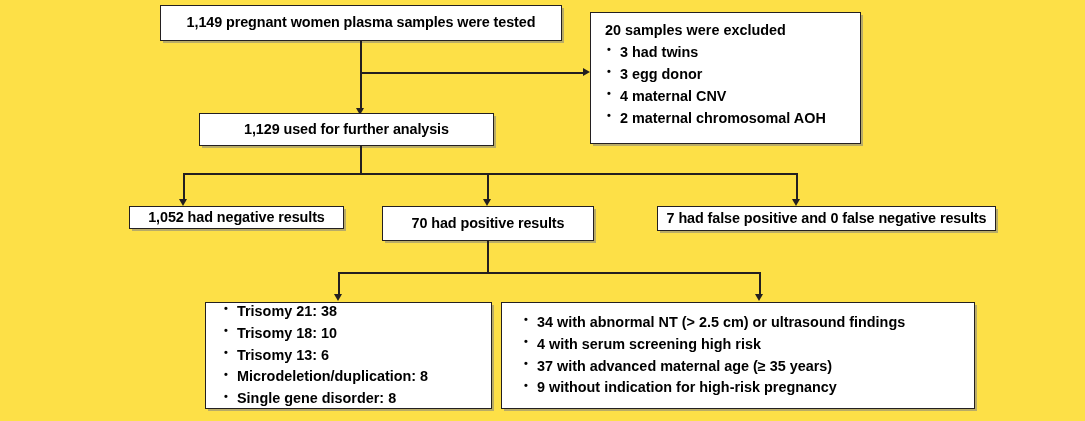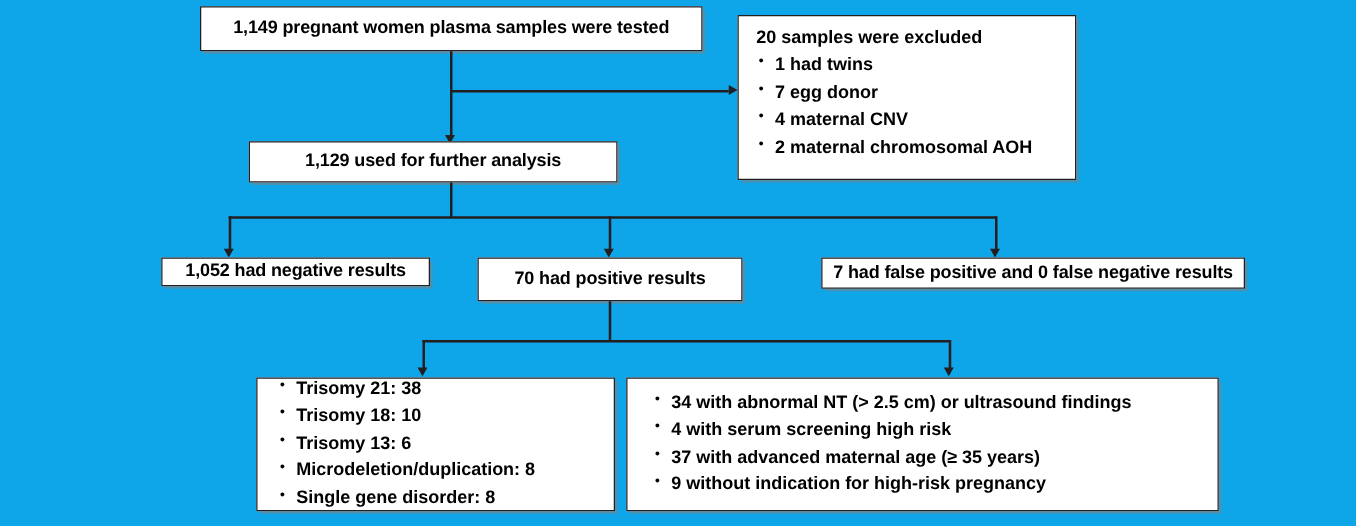--- a/index.html
+++ b/index.html
@@ -8,21 +8,21 @@
     background: #ffffff;
   }
   body {
     font-family: "Liberation Sans", sans-serif;
     -webkit-font-smoothing: antialiased;
   }
   #canvas {
     position: relative;
     width: 1085px;
     height: 421px;
-    background: #0ea5e9;
+    background: #fde047;
     overflow: hidden;
   }
 
   
   .box {
     position: absolute;
     box-sizing: border-box;
     border: 1.6px solid #231f20;
     background: #ffffff;
     box-shadow: 2.5px 2.5px 0 -0.5px rgba(130,130,130,0.55);
@@ -110,22 +110,22 @@
 
 <div id="canvas">
 
   <div class="box" style="left:160px; top:5px; width:402px; height:36px;">
     <span class="box-label">1,149 pregnant women plasma samples were tested</span>
   </div>
 
   <div class="box left-align" style="left:590px; top:12px; width:271px; height:132px; align-items:flex-start;">
     <ul class="bullet-list pad-excl">
       <li class="bullet-head">20 samples were excluded</li>
-      <li class="bullet-item">1 had twins</li>
-      <li class="bullet-item">7 egg donor</li>
+      <li class="bullet-item">3 had twins</li>
+      <li class="bullet-item">3 egg donor</li>
       <li class="bullet-item">4 maternal CNV</li>
       <li class="bullet-item">2 maternal chromosomal AOH</li>
     </ul>
   </div>
 
   <div class="vline" style="left:360px; top:41px; height:68px;"></div>
 
   <div class="hline" style="left:360px; top:72px; width:223px;"></div>
   <div class="arrow-right" style="left:583px; top:68.3px;"></div>
   <div class="arrow-down" style="left:356.3px; top:108px;"></div>

